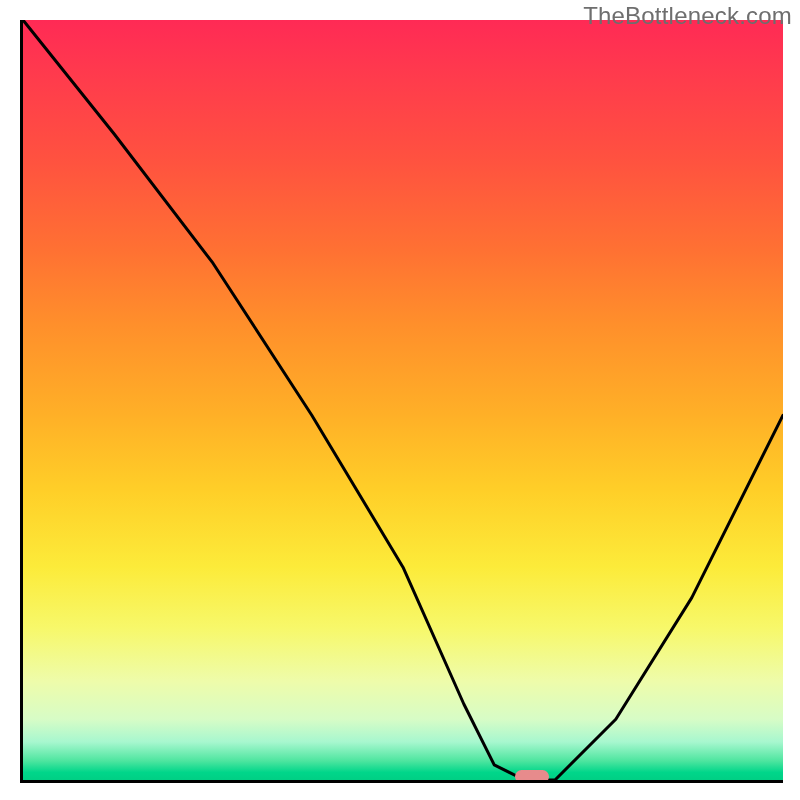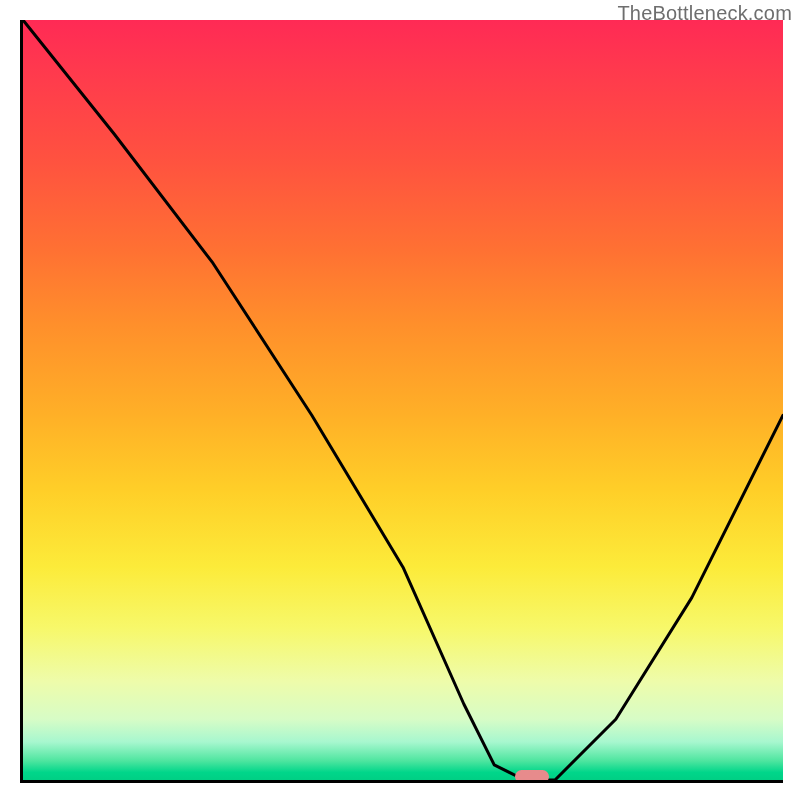--- a/index.html
+++ b/index.html
@@ -48,21 +48,21 @@
       #4de59f 97.5%,
       #00d68a 99%,
       #00cf84 100%
     );
   }
   .watermark {
     position: absolute;
     top: 2px;
     right: 8px;
     color: #6e6e6e;
-    font-size: 20px;
+    font-size: 24px;
     letter-spacing: 0.2px;
     font-weight: 500;
     text-align: right;
   }
   .curve-svg {
     position: absolute;
     left: 0;
     top: 0;
     width: 100%;
     height: 100%;

